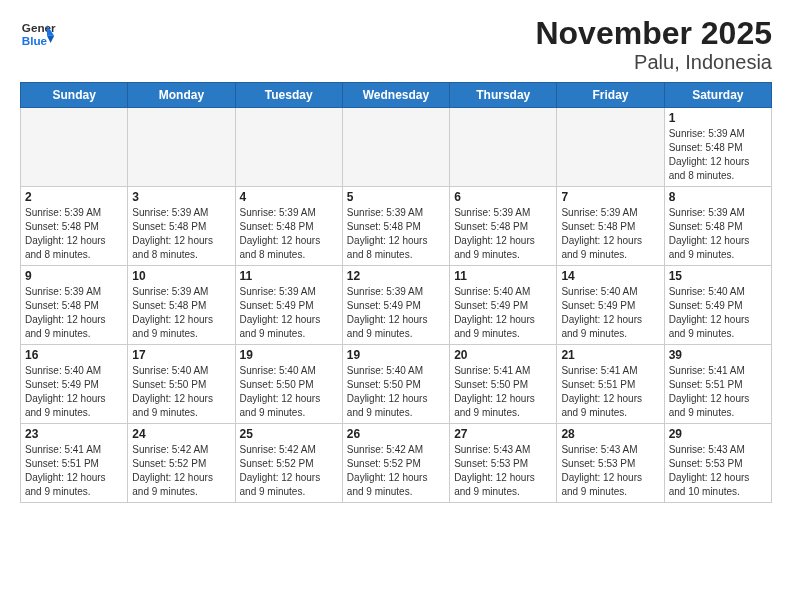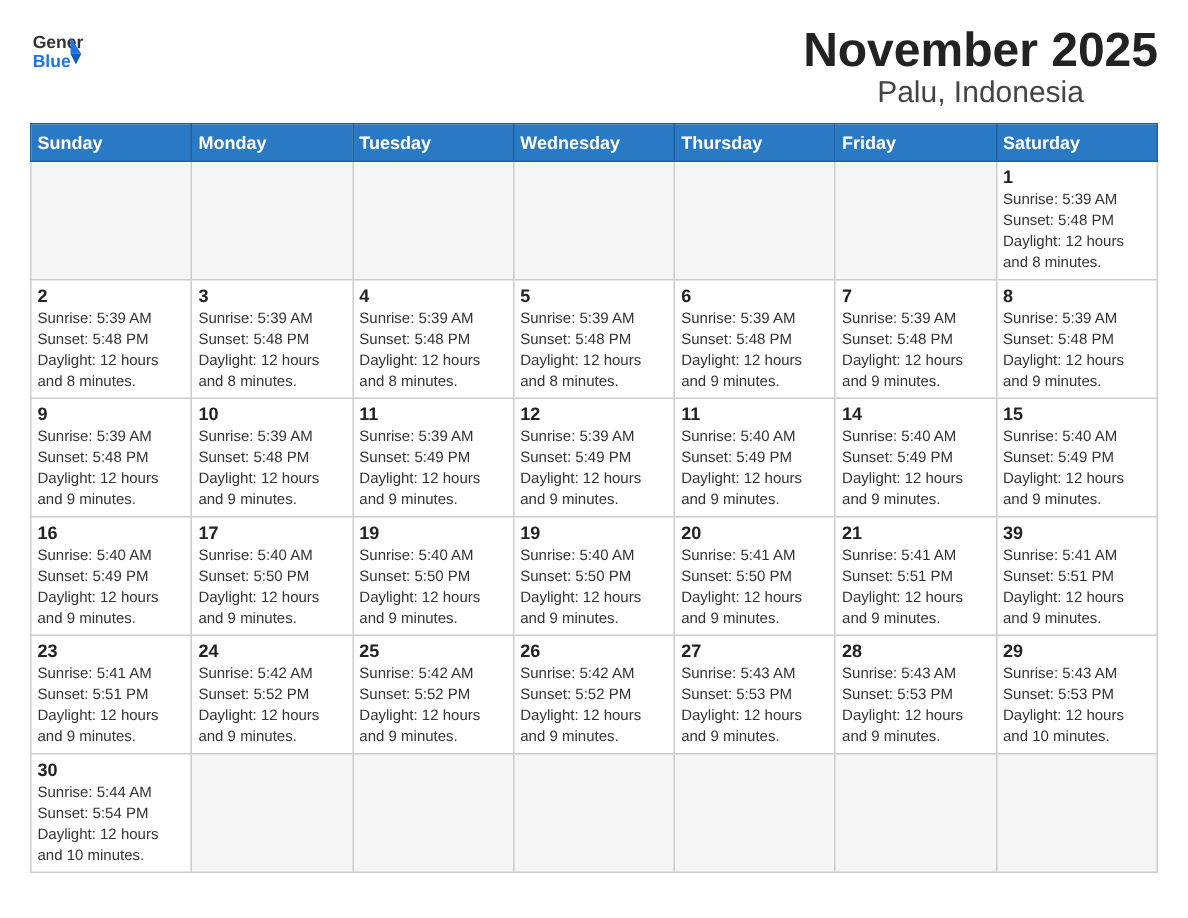--- a/index.html
+++ b/index.html
@@ -25,21 +25,21 @@
     .logo {
       display: flex;
       align-items: center;
       gap: 4px;
     }
     .logo-icon {
       width: 36px;
       height: 36px;
     }
     .title-section {
-      text-align: center;
+      text-align: right;
     }
     .month-title {
       font-size: 32px;
       font-weight: bold;
       color: #222;
       line-height: 1.1;
     }
     .location {
       font-size: 20px;
       color: #444;
@@ -48,21 +48,21 @@
       width: 100%;
       border-collapse: collapse;
       border: 1px solid #ccc;
     }
     .calendar th {
       background: #2979c5;
       color: #fff;
       font-size: 12px;
       font-weight: bold;
       padding: 5px 4px;
-      text-align: left;
+      text-align: center;
       border: 1px solid #2060a0;
     }
     .calendar td {
       border: 1px solid #ccc;
       vertical-align: top;
       padding: 3px 4px;
       width: calc(100% / 7);
       min-height: 70px;
       font-size: 10px;
       color: #333;
@@ -302,29 +302,15 @@
 Sunset: 5:53 PM
 Daylight: 12 hours and 9 minutes.</div>
           </td>
           <td>
             <span class="day-number">29</span>
             <div class="day-info">Sunrise: 5:43 AM
 Sunset: 5:53 PM
 Daylight: 12 hours and 10 minutes.</div>
           </td>
         </tr>
-        <tr>
-          <td>
-            <span class="day-number">30</span>
-            <div class="day-info">Sunrise: 5:44 AM
-Sunset: 5:54 PM
-Daylight: 12 hours and 10 minutes.</div>
-          </td>
-          <td class="empty"></td>
-          <td class="empty"></td>
-          <td class="empty"></td>
-          <td class="empty"></td>
-          <td class="empty"></td>
-          <td class="empty"></td>
-        </tr>
       </tbody>
   </table>
 </div>
 
 </body></html>

